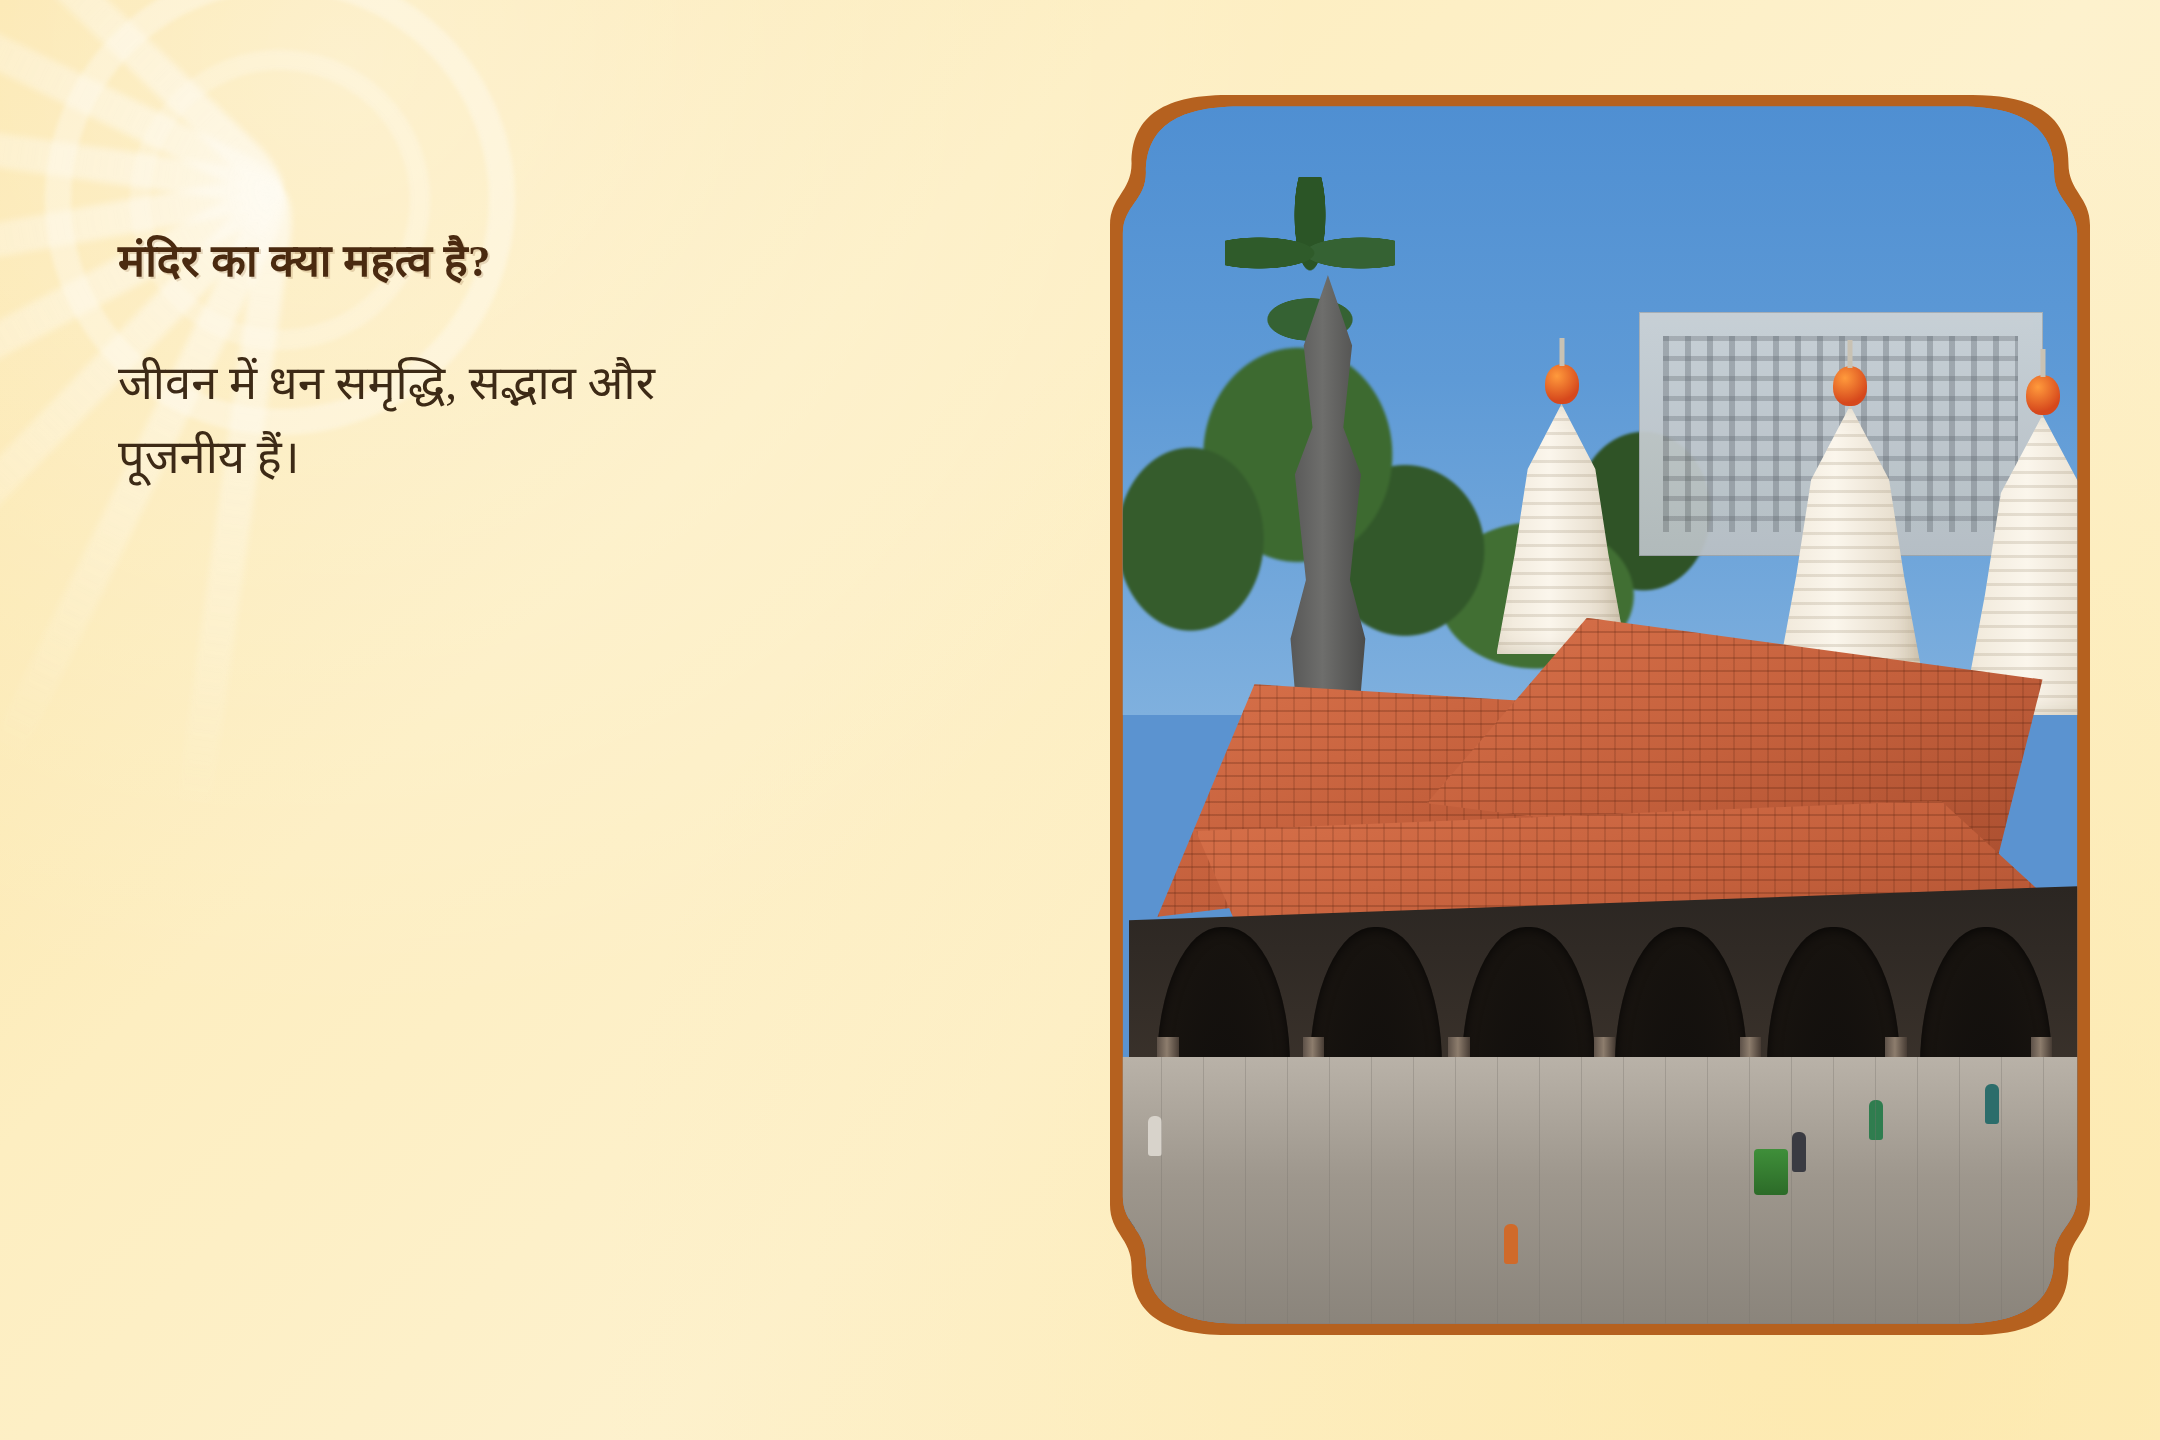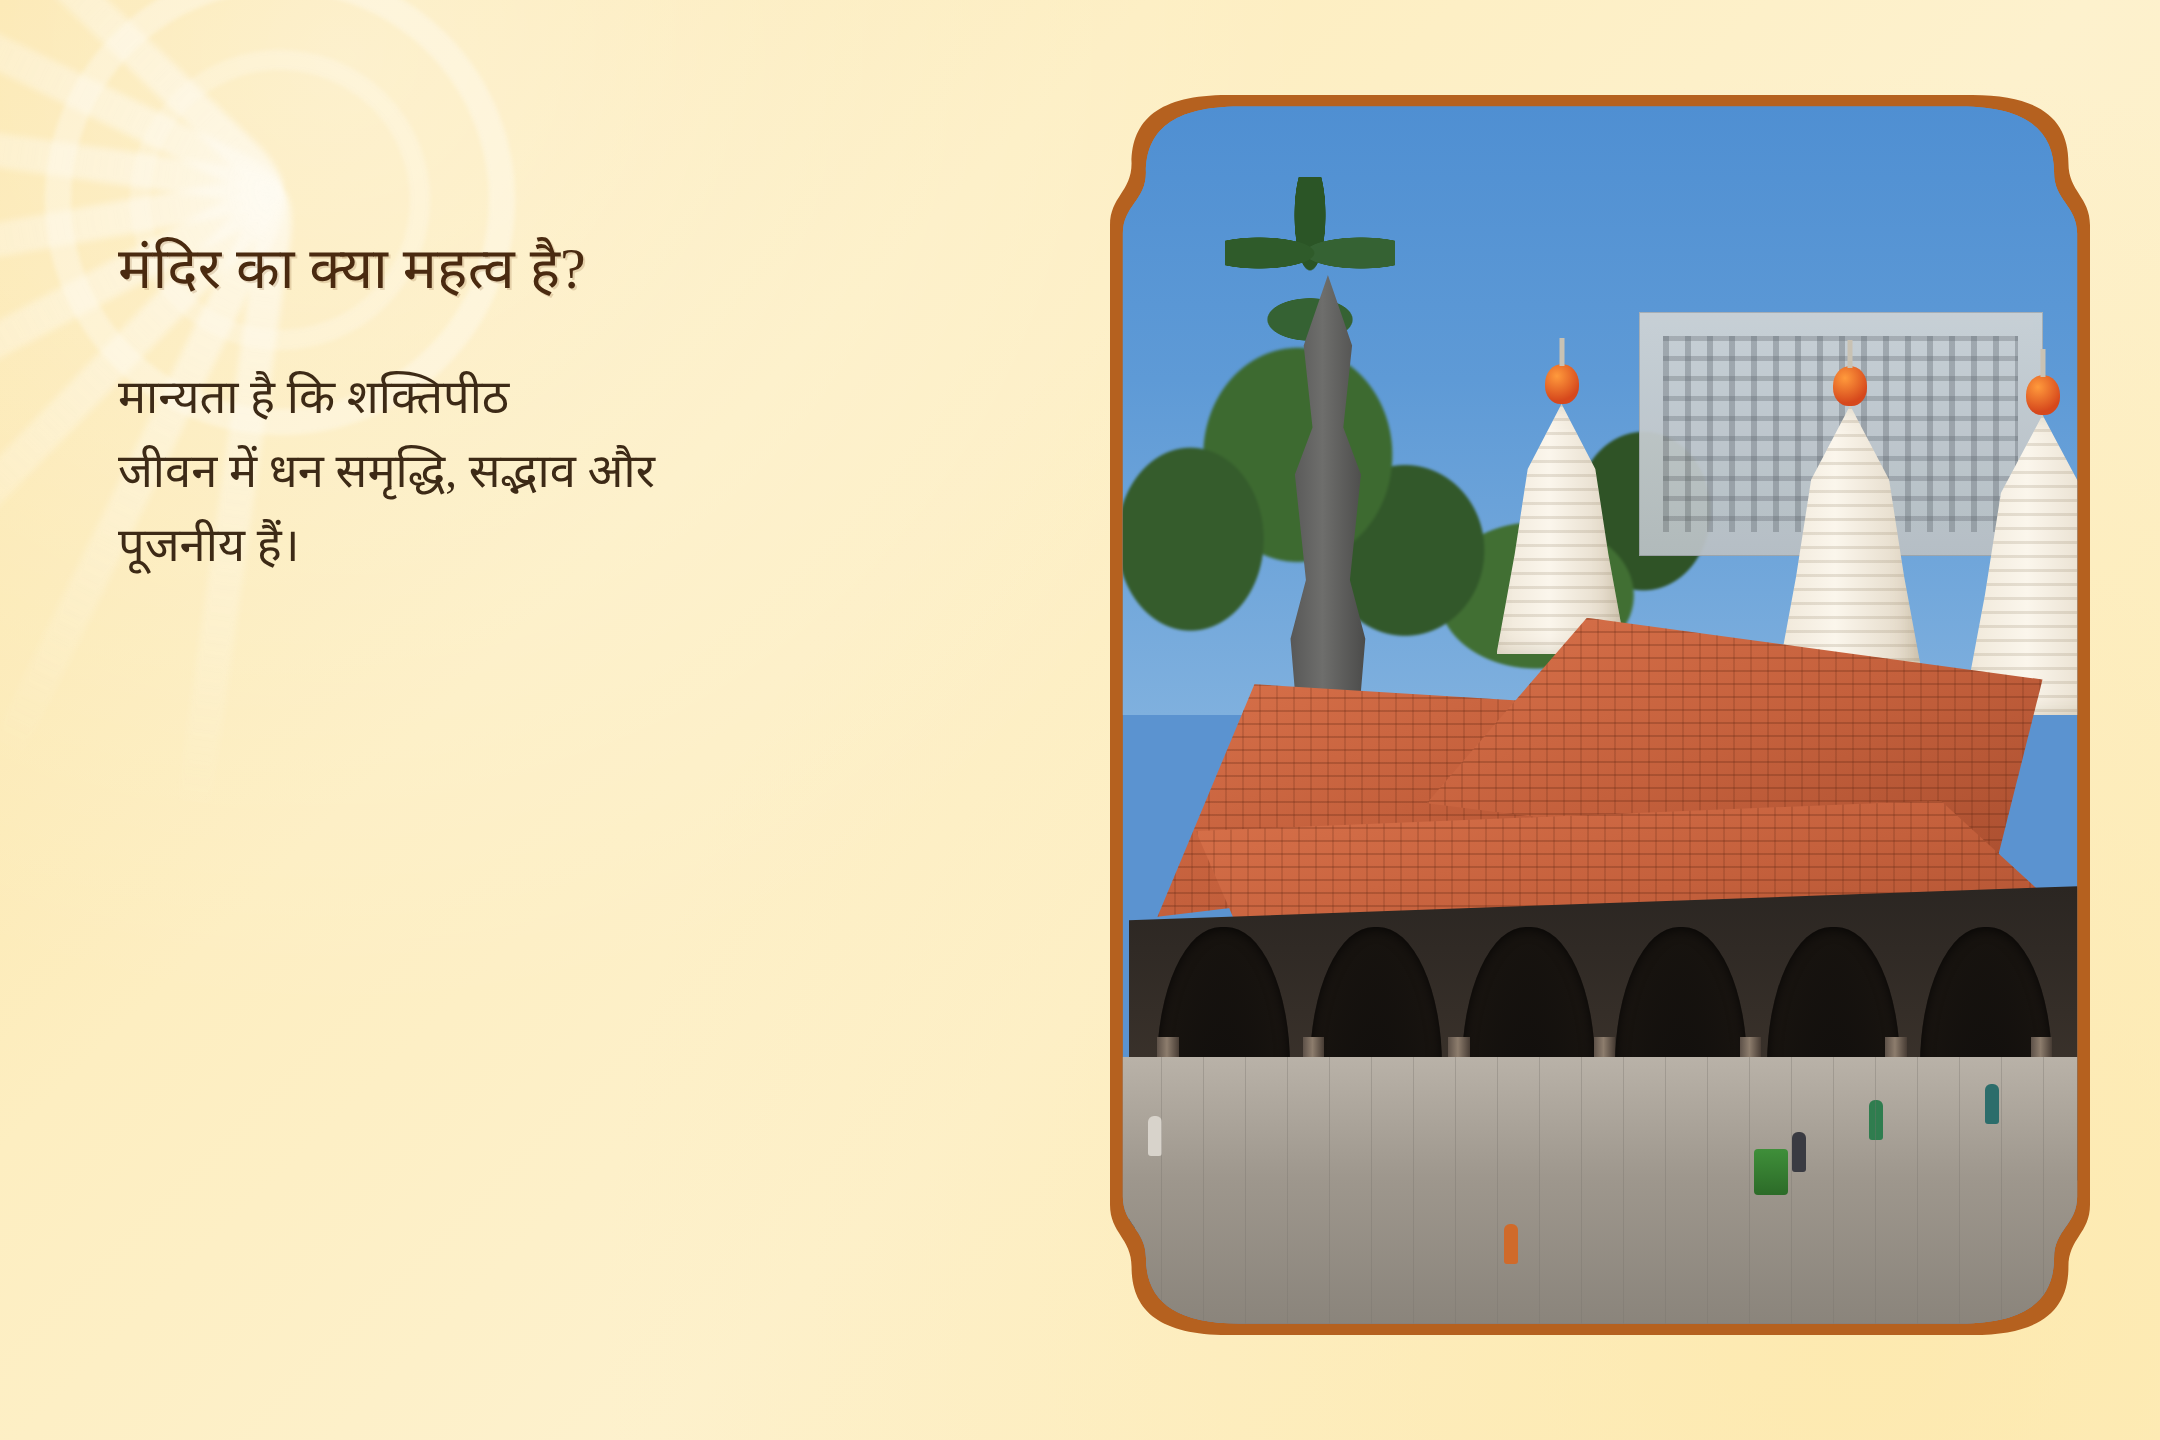--- a/index.html
+++ b/index.html
@@ -64,22 +64,22 @@
 
   
   #text-col {
     position:absolute;
     left:118px; top:236px;
     width:880px;
   }
 
   #heading {
     font-family:"Liberation Serif", "DejaVu Sans", serif;
-    font-weight:normal;
-    font-size:57px;
+    font-weight:bold;
+    font-size:45px;
     line-height:1.15;
     color:#4a2a10;
     letter-spacing:.3px;
     text-shadow:2px 2px 0 rgba(120,70,20,0.18);
     white-space:nowrap;
   }
 
   #body-para {
     margin-top:58px;
     font-family:"Liberation Serif", "DejaVu Sans", serif;
@@ -364,21 +364,20 @@
     <div class="ray" style="transform:rotate(134deg);"></div>
     <div class="sun-disc"></div>
     <div class="sun-disc inner"></div>
   </div>
 
   <div id="text-col">
 
     <h1 id="heading" class="nowrap">मंदिर का क्या महत्व है?</h1>
 
     <div id="body-para">
-      <div class="nowrap">मान्यता है कि शक्तिपीठ</div>
       <div class="nowrap">जीवन में धन समृद्धि, सद्भाव और</div>
       <div class="nowrap">पूजनीय हैं।</div>
     </div>
 
   </div>
 
   <div id="photo-frame">
     <div class="frame-outer"></div>
 
     <div class="frame-inner">

